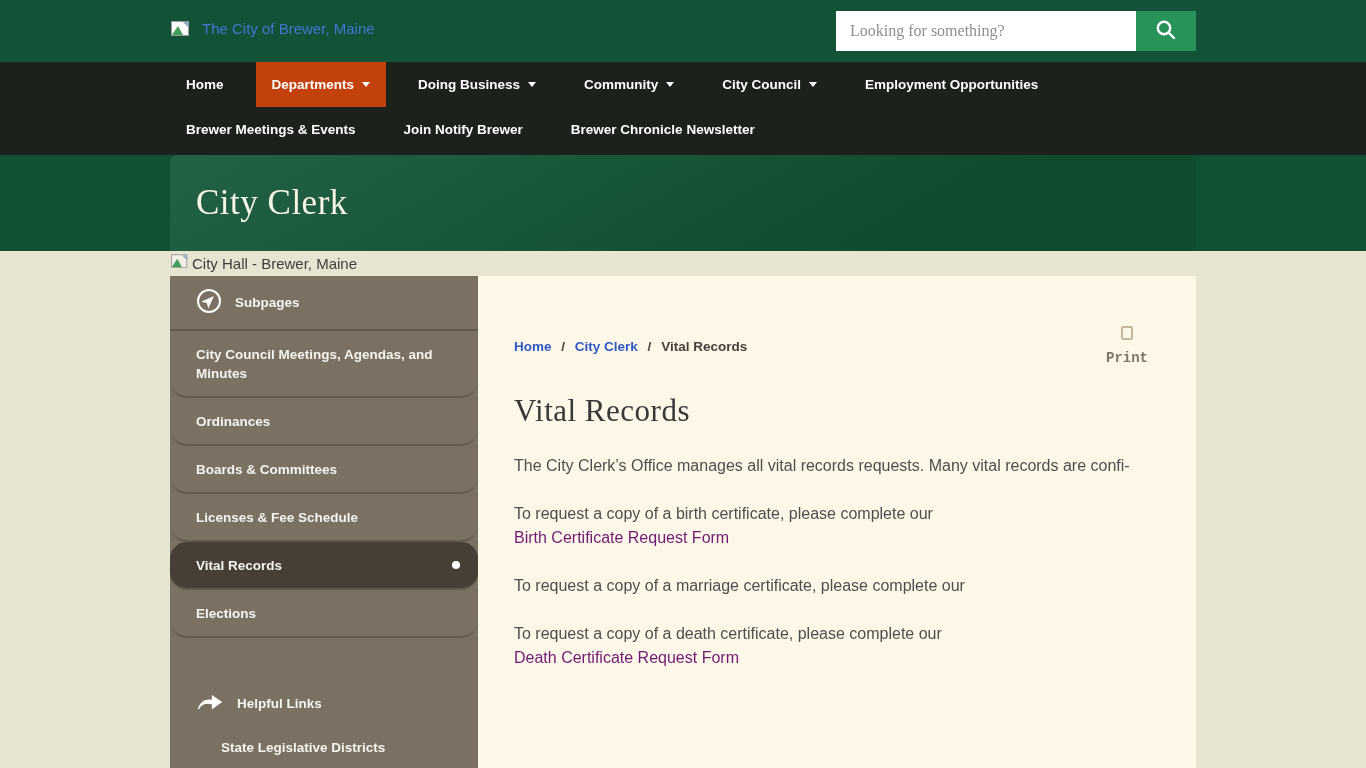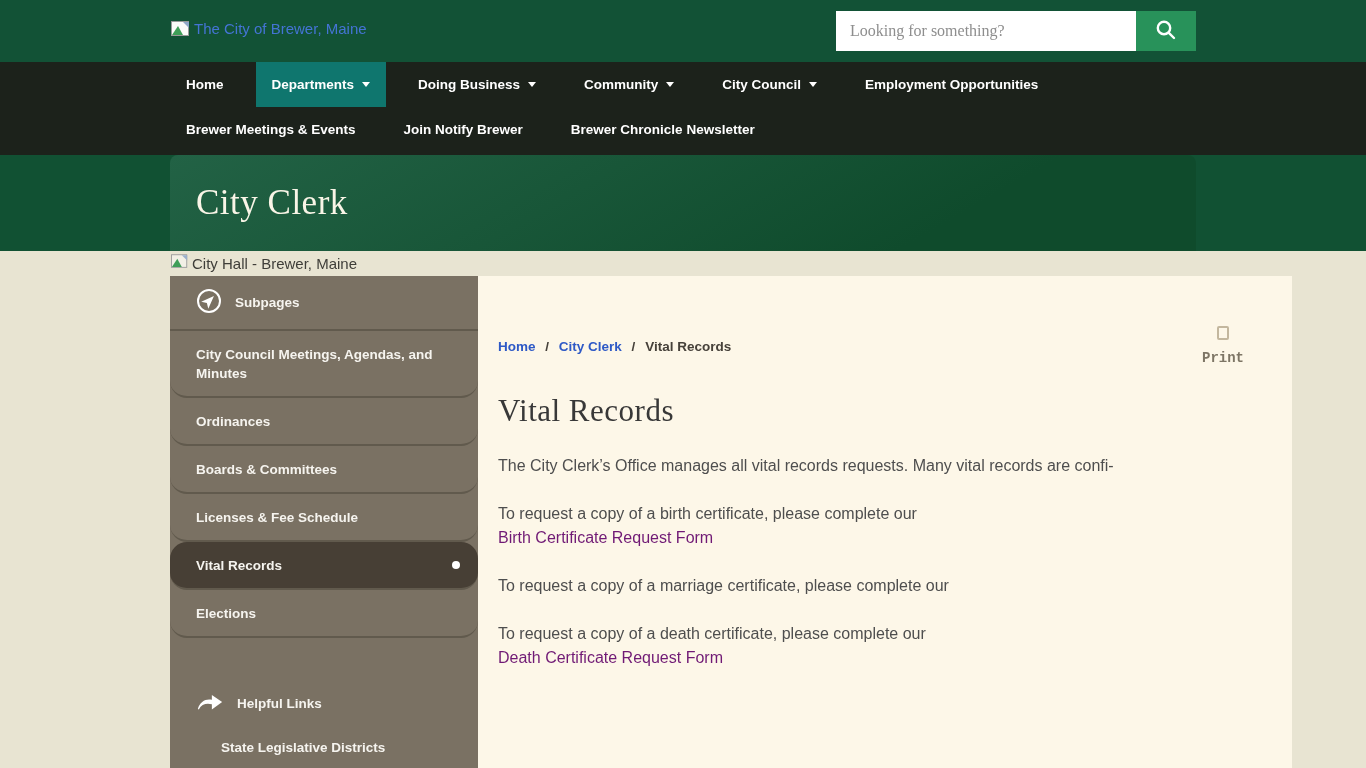--- a/index.html
+++ b/index.html
@@ -1,54 +1,54 @@
 <!DOCTYPE html>
 <html><head>
 <meta charset="utf-8">
 <style>
   * { margin:0; padding:0; box-sizing:border-box; }
   html,body { width:1366px; height:768px; overflow:hidden; background:#e8e4d2; font-family:"Liberation Sans", sans-serif; }
   .page { position:relative; width:1366px; height:768px; }
 
   
   .site-header { position:absolute; top:0; left:0; width:1366px; height:62px; background:#125236; display:flex; align-items:center; }
-  .logo { position:absolute; left:171px; top:20px; display:flex; align-items:center; gap:3px; cursor:pointer; }
+  .logo { position:absolute; left:171px; top:20px; display:flex; align-items:center; gap:11px; cursor:pointer; }
   .logo-alt { color:#4474d4; font-size:15px; }
   .broken-img svg { display:block; }
   .search { position:absolute; right:170px; top:11px; display:flex; height:40px; }
   .search input { width:300px; height:40px; border:none; outline:none; padding:0 14px; font-size:16px; color:#444; background:#ffffff; font-family:Liberation Serif, serif; }
   .search input::placeholder { color:#8e8e8e; }
   .search-btn { width:60px; height:40px; border:none; background:#28925a; cursor:pointer; display:flex; align-items:center; justify-content:center; }
 
   
   .main-nav { position:absolute; top:62px; left:0; width:1366px; height:93px; background:#1c221b; }
   .nav-row { list-style:none; display:flex; padding-left:170px; height:45px; }
   .nav-row li { display:flex; align-items:center; padding:0 16px; margin-right:16px; color:#ffffff; font-size:13.5px; font-weight:bold; cursor:pointer; white-space:nowrap; }
-  .nav-row li.active { background:#0f766e; }
+  .nav-row li.active { background:#c2410c; }
   .caret { display:inline-block; width:0; height:0; border-left:4px solid transparent; border-right:4px solid transparent; border-top:5px solid #ffffff; margin-left:8px; }
 
   
   .banner { position:absolute; top:155px; left:0; width:1366px; height:96px; background:#115133; }
   .banner-inner { position:absolute; left:170px; top:0; width:1026px; height:96px; background:linear-gradient(150deg,#226245 0%,#0f4b2c 75%); border-radius:8px 8px 0 0; display:flex; align-items:center; }
   .banner-inner h1 { padding-left:26px; font-family:"Liberation Serif", serif; font-weight:normal; font-size:35px; color:#f9f5e7; letter-spacing:0.5px; }
 
   
   .hero-alt { position:absolute; top:251px; left:171px; height:25px; display:flex; align-items:center; gap:3px; }
   .hero-alt span.alt-text { color:#3f3e39; font-size:15px; }
 
   
   .sidebar { position:absolute; top:276px; left:170px; width:308px; height:492px; background:#7a7163; display:flex; flex-direction:column; }
   .side-header { display:flex; align-items:center; gap:13px; padding:0 0 0 26px; height:55px; color:#f6f4ef; font-size:13.5px; font-weight:bold; border-bottom:2px solid #615a4d; flex:none; }
   .side-item { display:block; padding:14px 40px 13px 26px; color:#f6f4ef; font-size:13.5px; font-weight:bold; line-height:19px; border-bottom:2px solid #615a4d; text-decoration:none; cursor:pointer; position:relative; flex:none;border-radius:17px; }
   .side-item.active { background:#473f35; }
   .dot { position:absolute; right:18px; top:50%; margin-top:-4px; width:8px; height:8px; border-radius:50%; background:#ffffff; }
   .side-header.helpful { margin-top:40px; border-bottom:none; height:50px; }
   .side-sub { display:block; padding:12px 20px 12px 51px; color:#f6f4ef; font-size:13.5px; font-weight:bold; text-decoration:none; cursor:pointer; flex:none; }
 
-  .content { position:absolute; top:276px; left:478px; width:814px; height:492px; background:#fdf7e8; padding:50px 48px 0 20px; }
+  .content { position:absolute; top:276px; left:478px; width:718px; height:492px; background:#fdf7e8; padding:50px 48px 0 36px; }
   .content-top { display:flex; justify-content:space-between; align-items:center; }
   .breadcrumb { font-size:13.5px; font-weight:bold; color:#46413a; }
   .breadcrumb a { color:#2e59c6; text-decoration:none; cursor:pointer; }
   .breadcrumb .sep { margin:0 6px; color:#46413a; }
   .print { display:flex; align-items:center; gap:10px; background:none; border:none; color:#7d7565; font-size:14px; font-weight:bold; cursor:pointer; font-family:Liberation Mono, monospace;flex-direction:column; }
   .print-icon { display:inline-block; width:12px; height:14px; border:2px solid #c3b79e; border-radius:2px; }
 
   .page-title { margin-top:27px; font-family:"Liberation Serif", serif; font-weight:normal; font-size:31px; color:#383838; letter-spacing:0.5px; }
   .intro { margin-top:25px; }
   .intro .line, .request p { display:block; font-size:16px; color:#4e4e4e; line-height:24px; }

